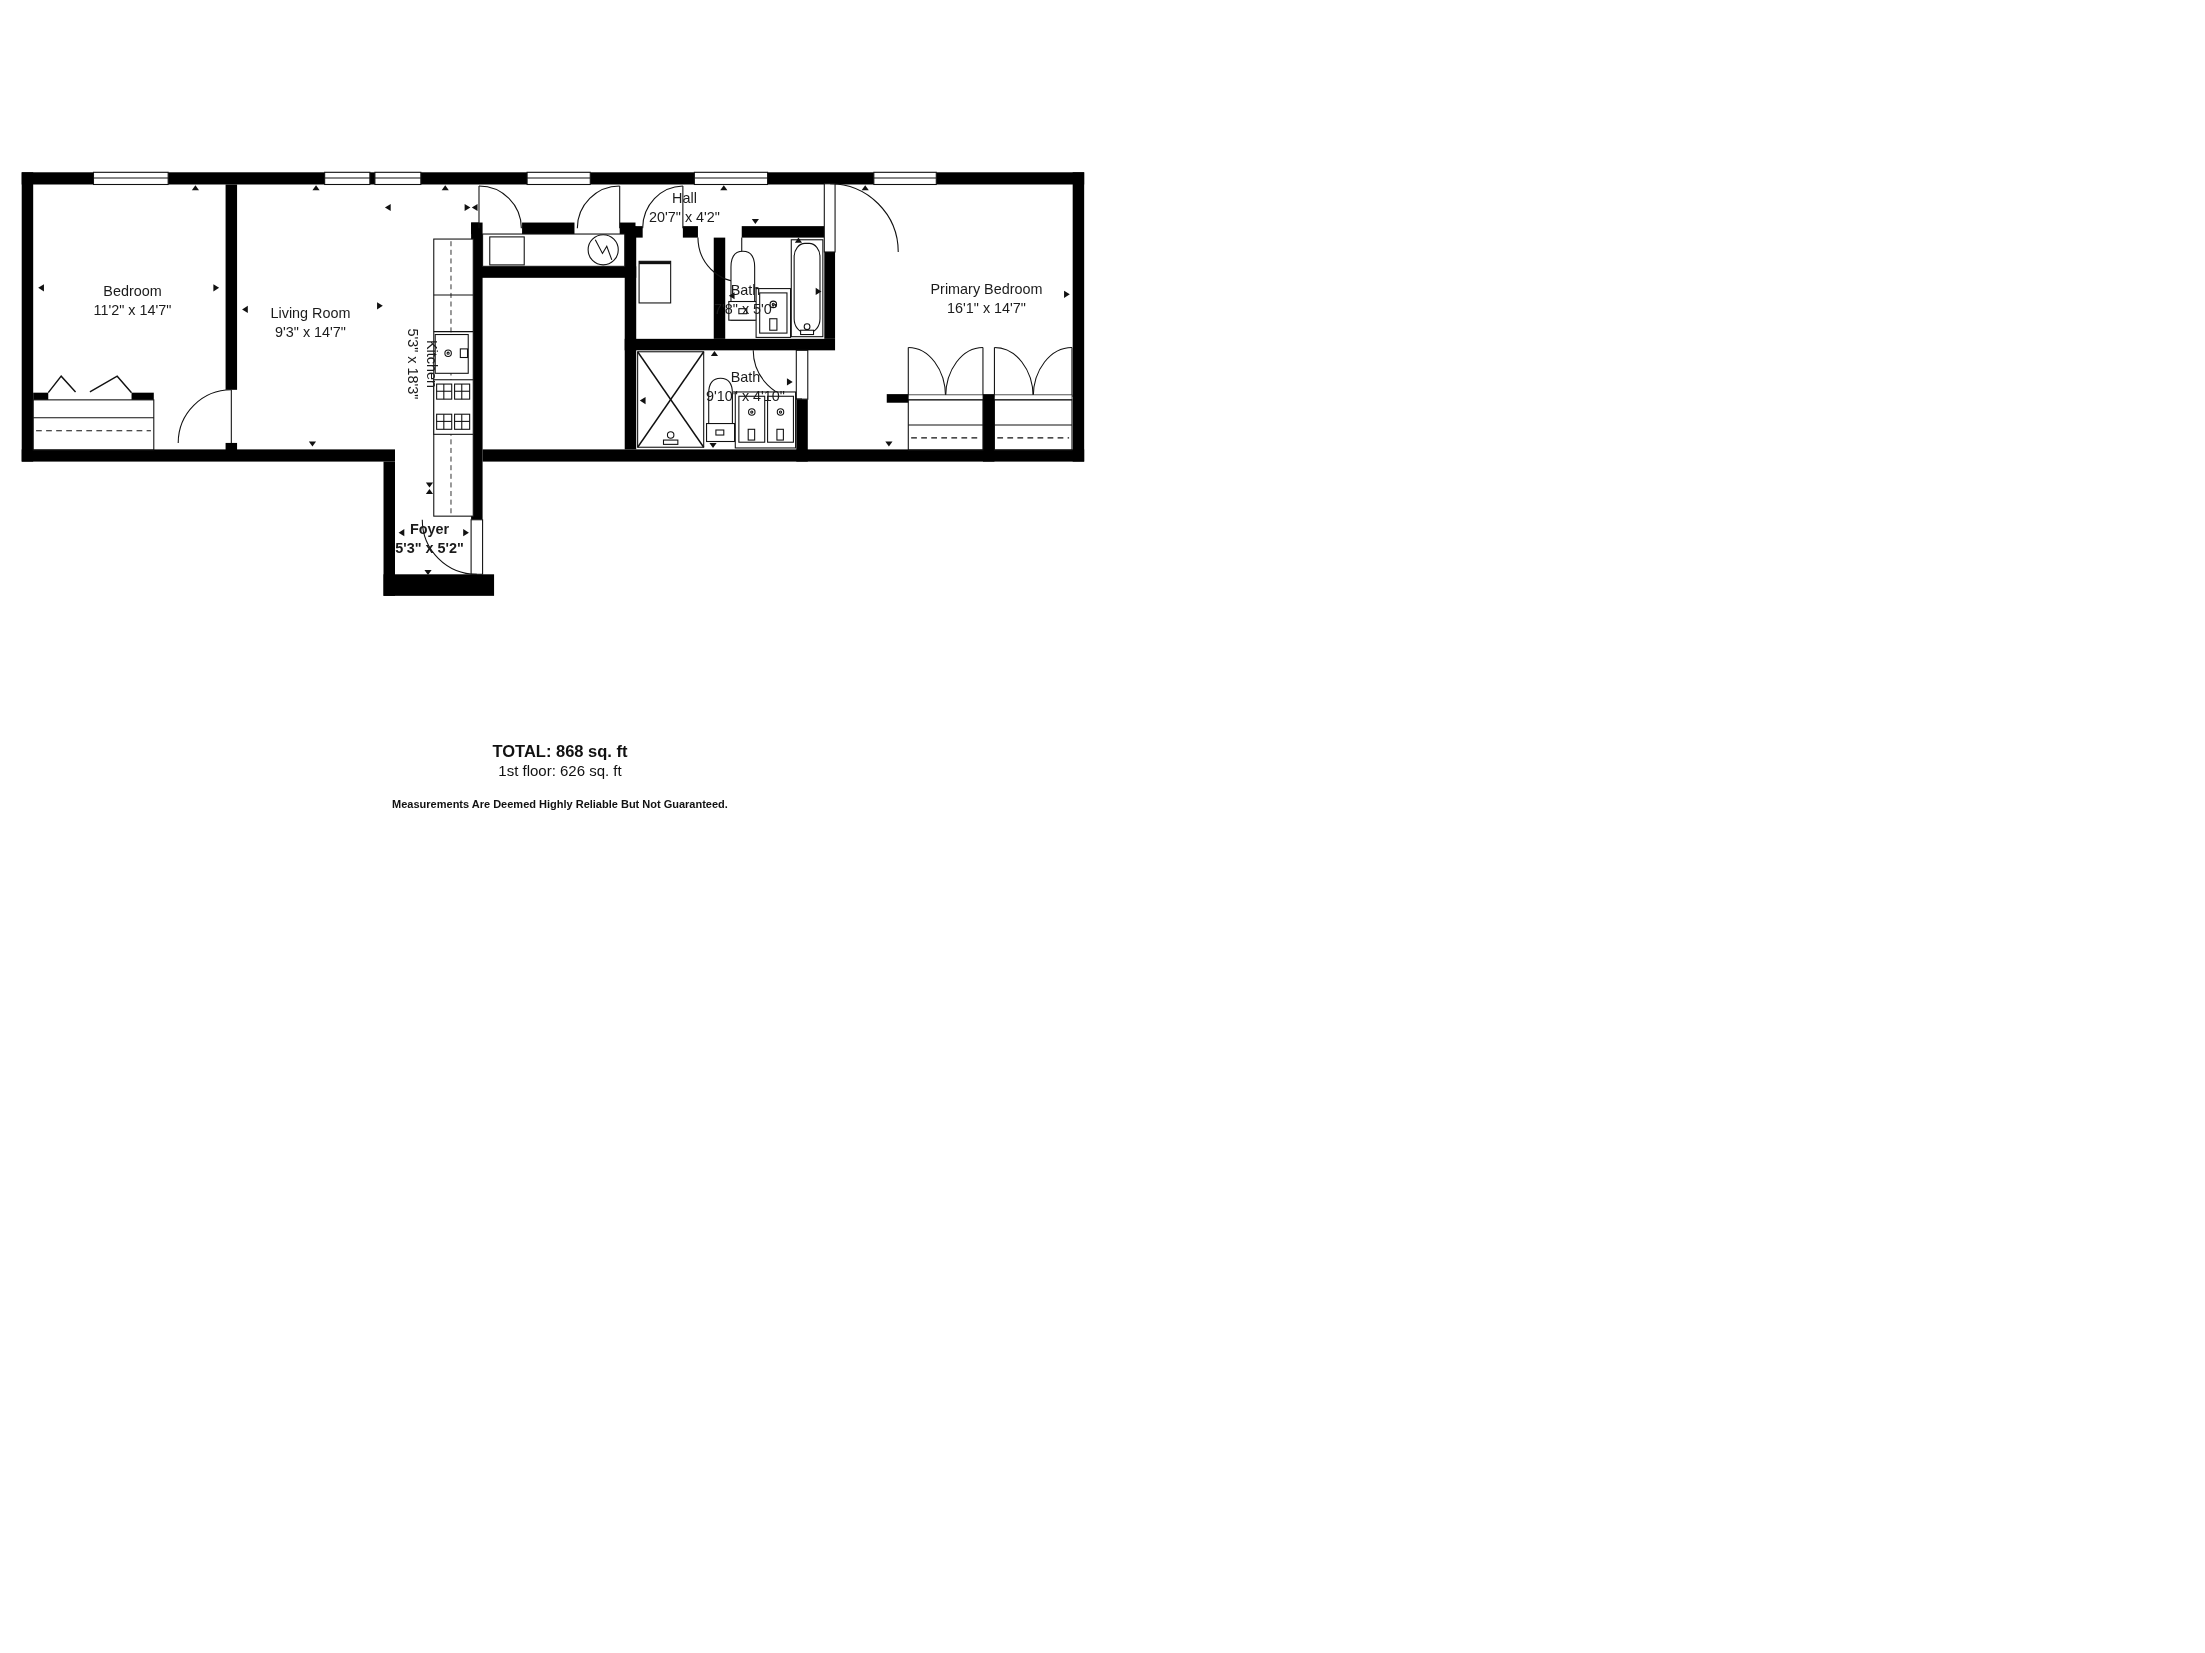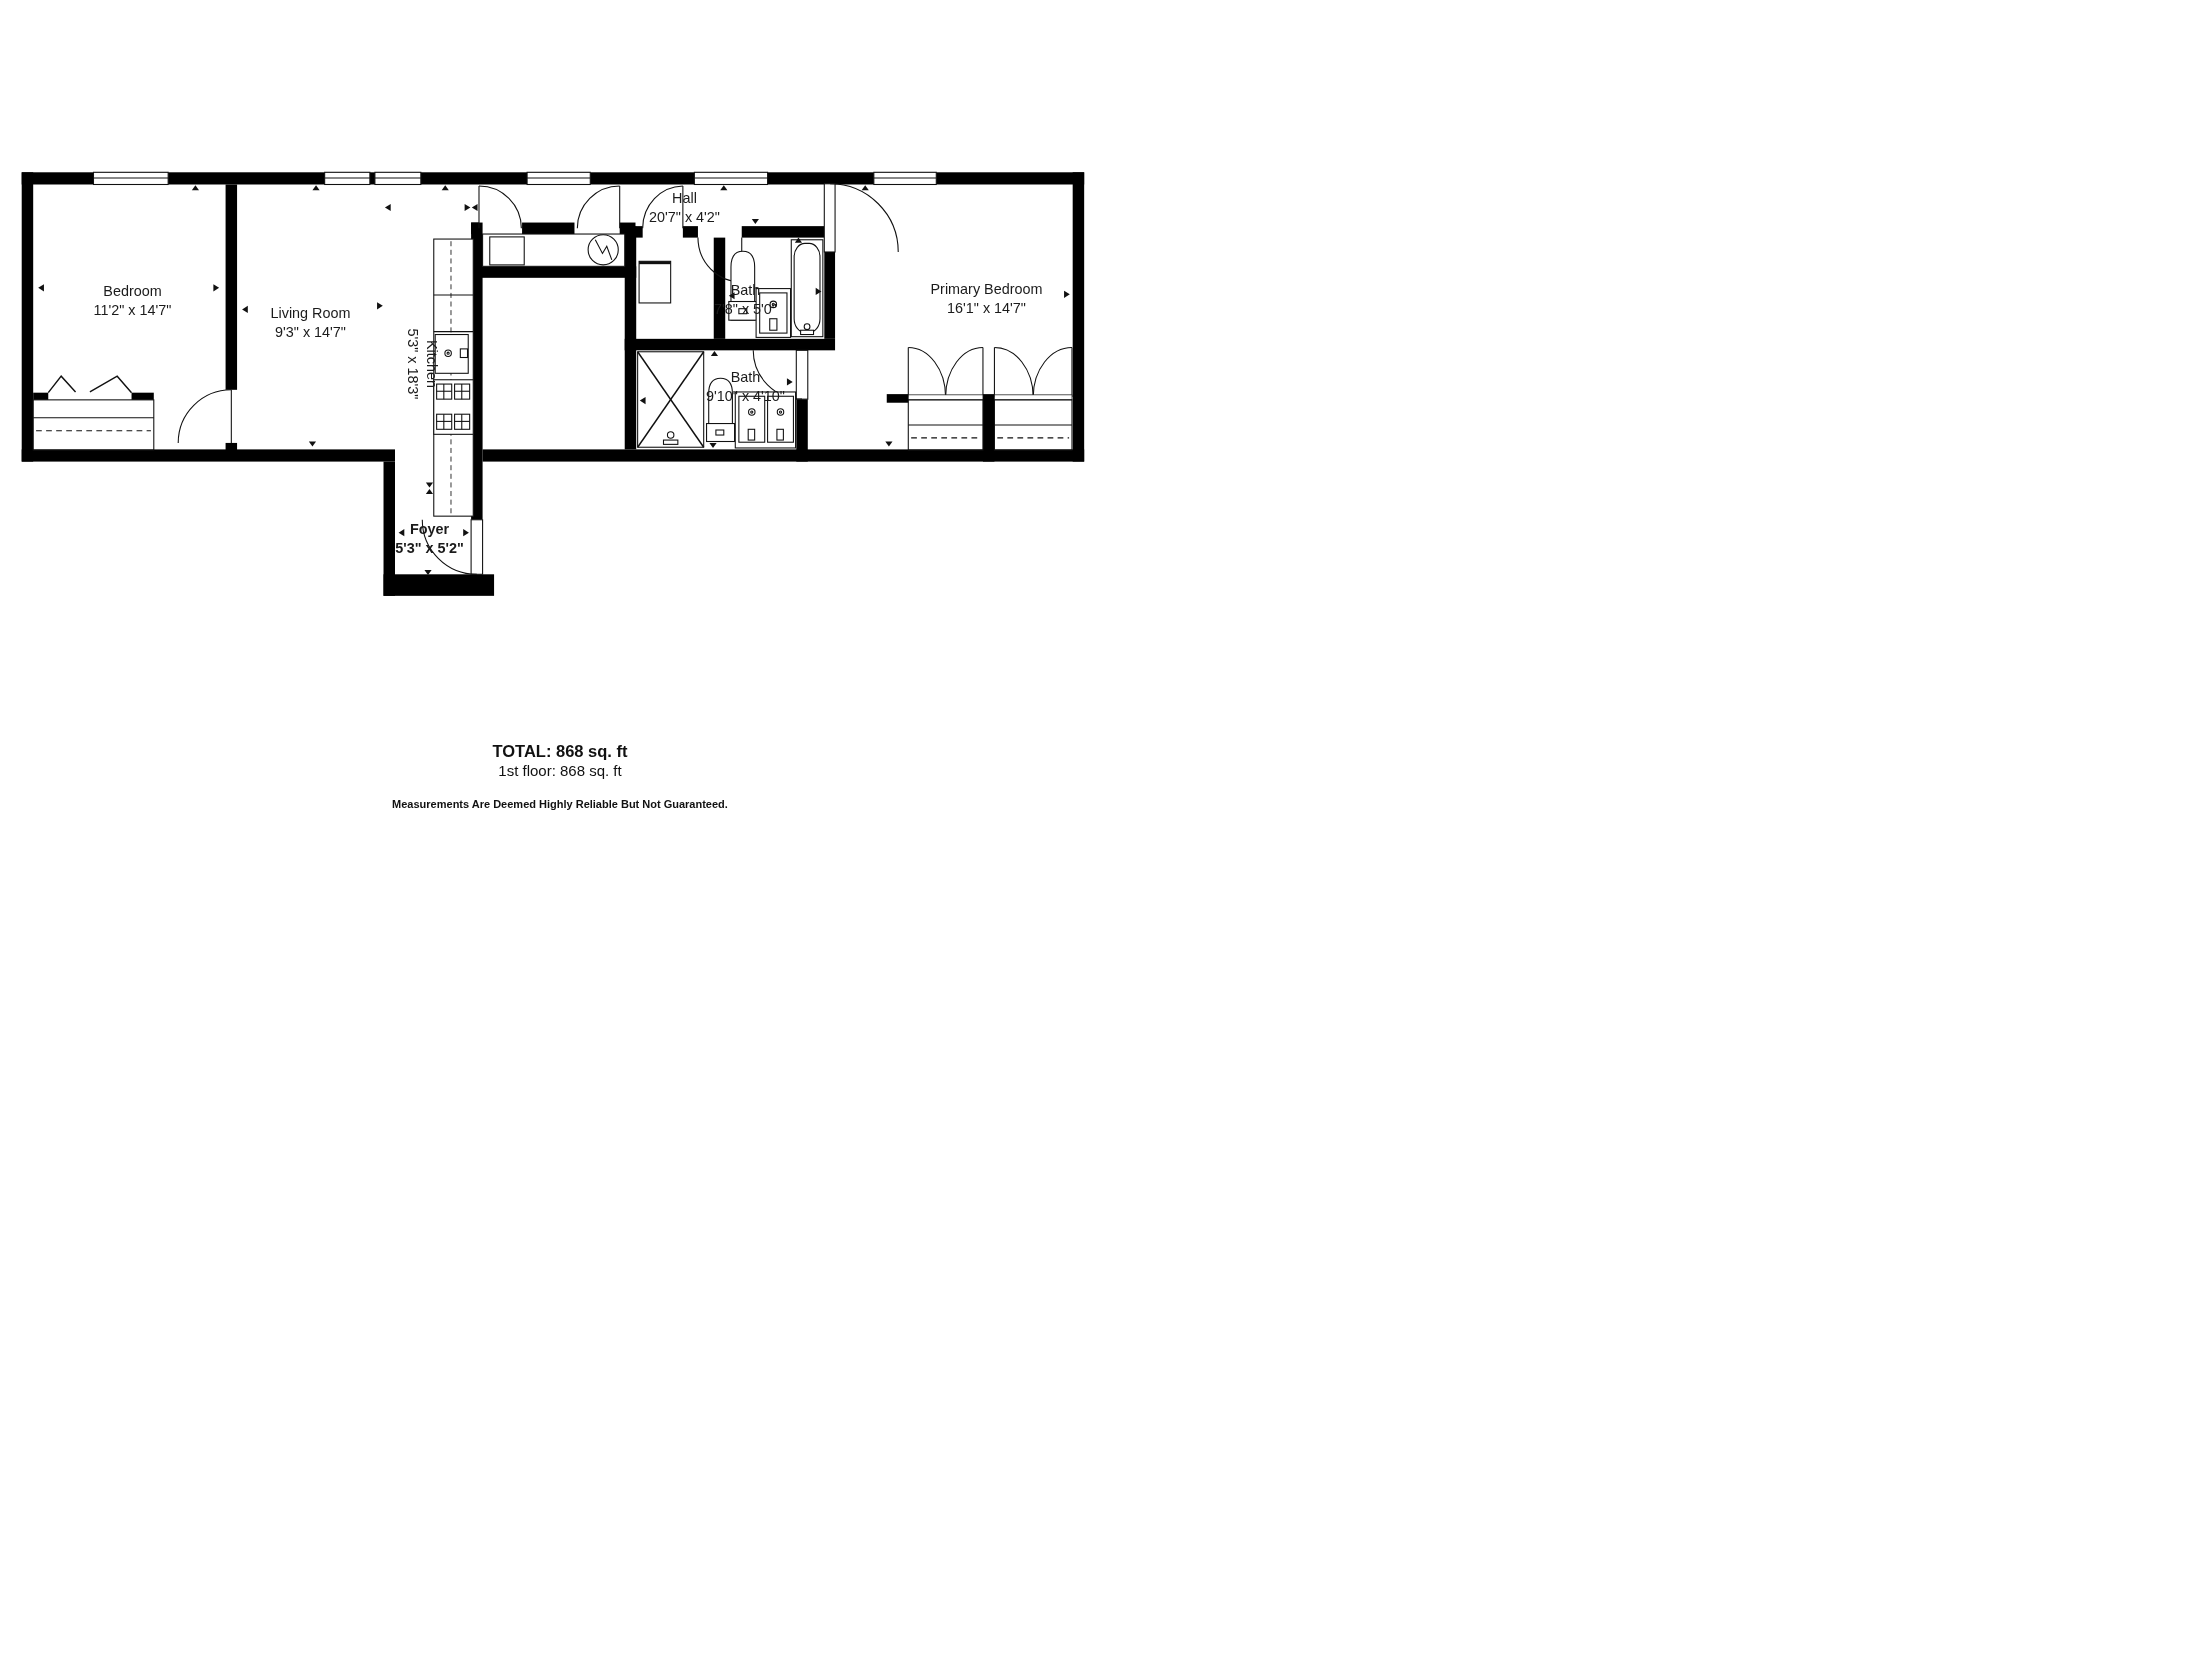--- a/index.html
+++ b/index.html
@@ -329,16 +329,16 @@
   <span class="dims">16'1" x 14'7"</span>
 </div>
 
 <div class="room-label" style="left:429px;top:520px;font-weight:bold;">
   <span>Foyer</span>
   <span class="dims">5'3" x 5'2"</span>
 </div>
 
 <div class="footer">
   <div class="total">TOTAL: 868 sq. ft</div>
-  <div class="line">1st floor: 868 sq. ft</div>
+  <div class="line">1st floor: 626 sq. ft</div>
   <div class="disclaimer">Measurements Are Deemed Highly Reliable But Not Guaranteed.</div>
 </div>
 
 
 </body></html>

